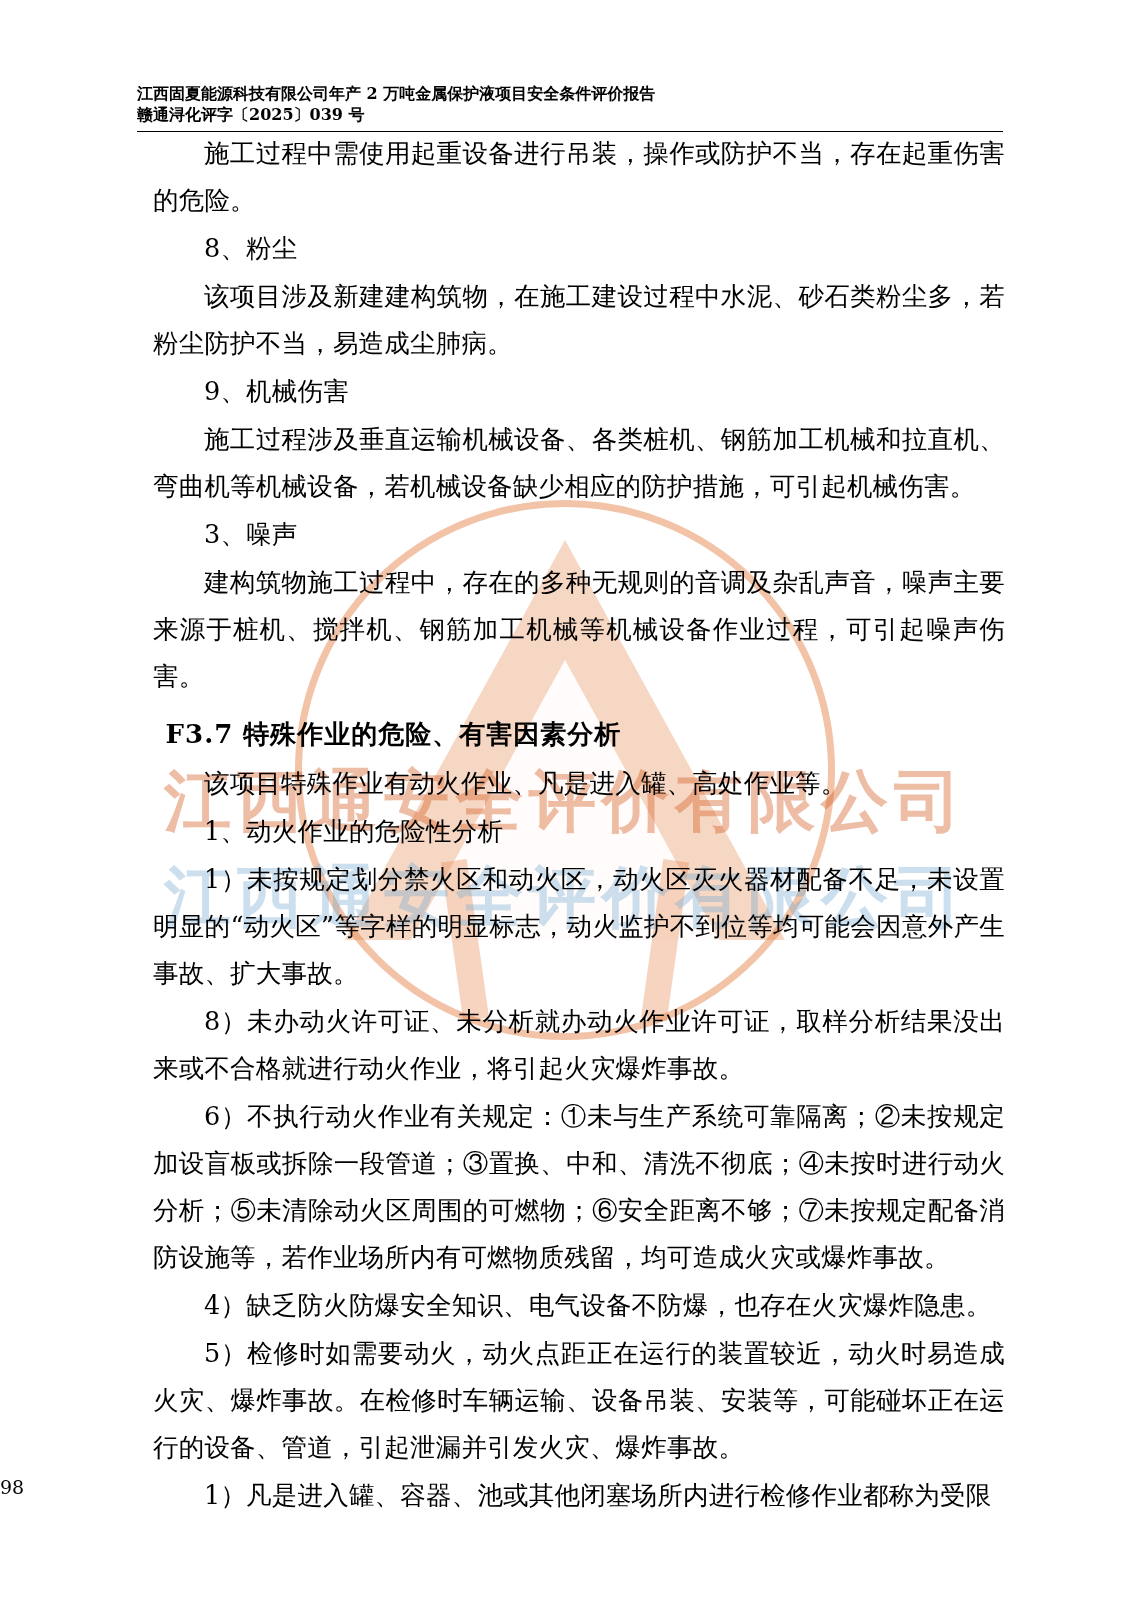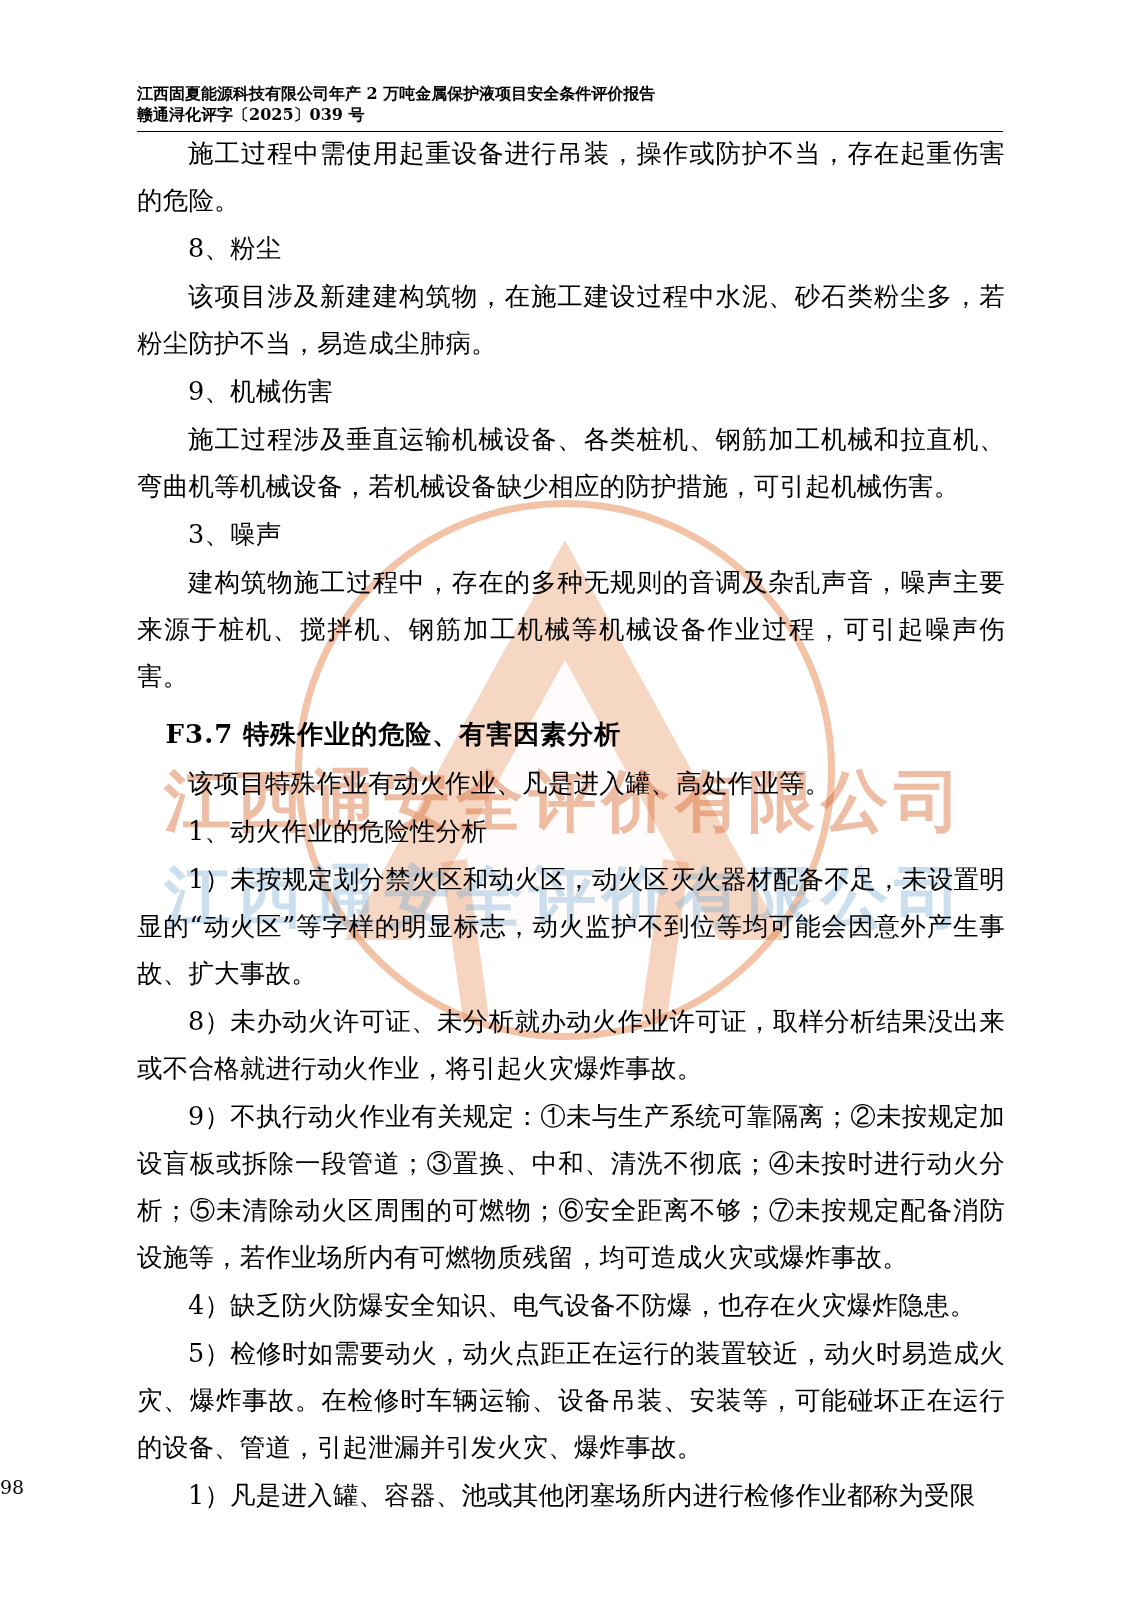--- a/index.html
+++ b/index.html
@@ -127,21 +127,21 @@
 
   
   .content {
     position: absolute;
     left: 137px;
     top: 130px;
     width: 868px;
     z-index: 10;
   }
   p.para {
-    margin: 0 0 1px 0;
+    margin: 0 0 1px 16px;
     font-size: 25.5px;
     line-height: 47px;
     text-align: justify;
     text-justify: inter-ideograph;
     text-indent: 2em;
     letter-spacing: 0.2px;
   }
   h2.section {
     margin: 10px 0 2px 0;
     font-size: 26px;
@@ -191,21 +191,21 @@
     <p class="para">施工过程涉及垂直运输机械设备、各类桩机、钢筋加工机械和拉直机、弯曲机等机械设备，若机械设备缺少相应的防护措施，可引起机械伤害。</p>
     <p class="para">3、噪声</p>
     <p class="para">建构筑物施工过程中，存在的多种无规则的音调及杂乱声音，噪声主要来源于桩机、搅拌机、钢筋加工机械等机械设备作业过程，可引起噪声伤害。</p>
 
     <h2 class="section">F3.7 特殊作业的危险、有害因素分析</h2>
 
     <p class="para">该项目特殊作业有动火作业、凡是进入罐、高处作业等。</p>
     <p class="para">1、动火作业的危险性分析</p>
     <p class="para">1）未按规定划分禁火区和动火区，动火区灭火器材配备不足，未设置明显的“动火区”等字样的明显标志，动火监护不到位等均可能会因意外产生事故、扩大事故。</p>
     <p class="para">8）未办动火许可证、未分析就办动火作业许可证，取样分析结果没出来或不合格就进行动火作业，将引起火灾爆炸事故。</p>
-    <p class="para">9）不执行动火作业有关规定：①未与生产系统可靠隔离；②未按规定加设盲板或拆除一段管道；③置换、中和、清洗不彻底；④未按时进行动火分析；⑤未清除动火区周围的可燃物；⑥安全距离不够；⑦未按规定配备消防设施等，若作业场所内有可燃物质残留，均可造成火灾或爆炸事故。</p>
+    <p class="para">6）不执行动火作业有关规定：①未与生产系统可靠隔离；②未按规定加设盲板或拆除一段管道；③置换、中和、清洗不彻底；④未按时进行动火分析；⑤未清除动火区周围的可燃物；⑥安全距离不够；⑦未按规定配备消防设施等，若作业场所内有可燃物质残留，均可造成火灾或爆炸事故。</p>
     <p class="para">4）缺乏防火防爆安全知识、电气设备不防爆，也存在火灾爆炸隐患。</p>
     <p class="para">5）检修时如需要动火，动火点距正在运行的装置较近，动火时易造成火灾、爆炸事故。在检修时车辆运输、设备吊装、安装等，可能碰坏正在运行的设备、管道，引起泄漏并引发火灾、爆炸事故。</p>
     <p class="para">1）凡是进入罐、容器、池或其他闭塞场所内进行检修作业都称为受限</p>
   </div>
 
   <div class="pagenum">98</div>
 
 </div>
 
 </body></html>

